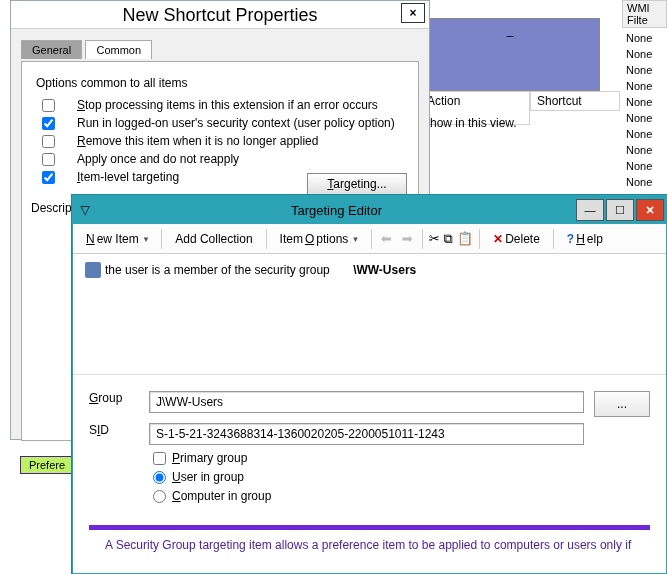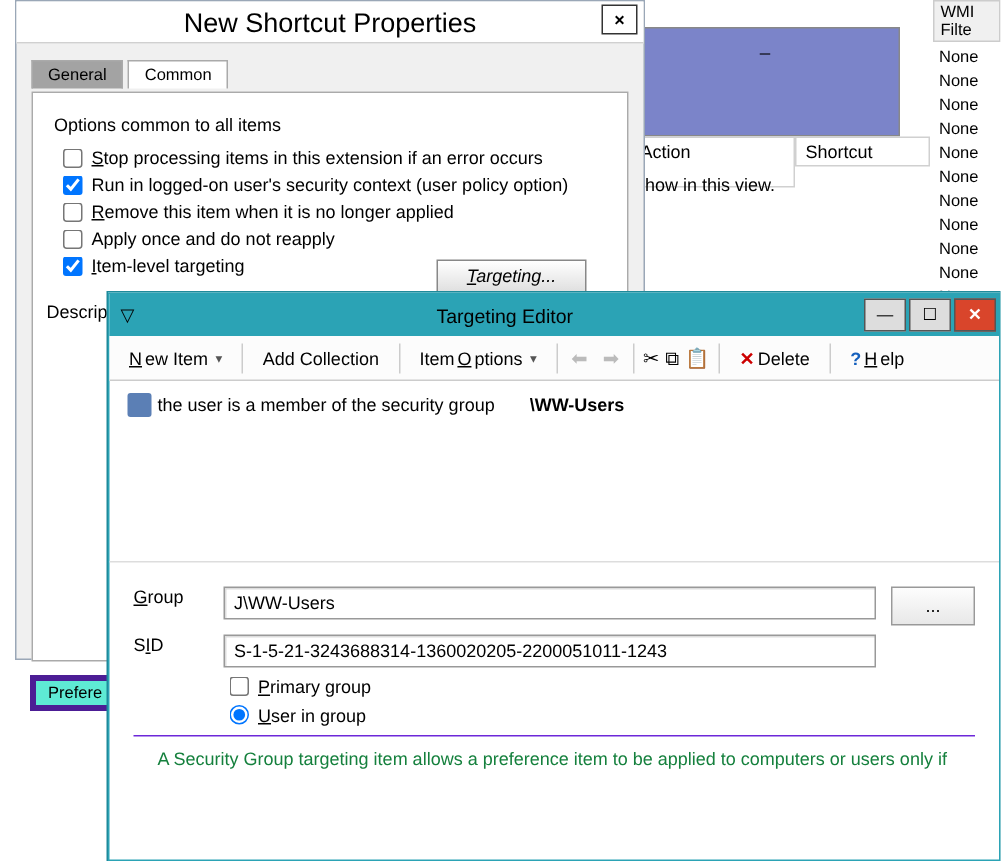--- a/index.html
+++ b/index.html
@@ -23,28 +23,28 @@
 .props-title { height: 28px; background: #fff; border-bottom: 1px solid #d0d0d0; position: relative; }
 .props-title-text { text-align: center; line-height: 28px; font-size: 18px; }
 .props-close { position: absolute; right: 4px; top: 2px; width: 24px; height: 20px; border: 1px solid #333; text-align: center; line-height: 18px; font-weight: bold; cursor: pointer; }
 
 .tabs { margin: 10px 10px 0 10px; position: relative; height: 22px; }
 .tab { display: inline-block; padding: 3px 10px; border: 1px solid #aaa; background: #a3a3a3; border-bottom: none; position: relative; top: 1px; font-size: 11px; cursor: pointer; }
 .tab.active { background: #fff; }
 .tab-body { margin: 0 10px; background: #fff; border: 1px solid #aaa; padding: 14px; height: 380px; }
 
 .group-label { margin-bottom: 8px; }
-.check-row { margin: 4px 0 4px 6px; display: flex; align-items: center; gap: 6px; }
+.check-row { margin: 4px 0 4px 6px; display: flex; align-items: center; gap: 22px; }
 .check-row input[type=checkbox] { width: 13px; height: 13px; }
 .check-row label u { text-decoration: underline; }
-.targeting-btn { position: absolute; left: 280px; top: 172px; width: 100px; height: 22px; background: linear-gradient(#fff,#e0e0e0); border: 1px solid #888; cursor: pointer; font-style: italic; }
+.targeting-btn { position: absolute; left: 296px; top: 172px; width: 100px; height: 22px; background: linear-gradient(#fff,#e0e0e0); border: 1px solid #888; cursor: pointer; }
 
 .desc-label { position: absolute; top: 200px; left: 20px; }
 
-.prefs-tab { position: absolute; left: 20px; bottom: 100px; border: 4px solid #4c1d95; padding: 2px 8px; background: #5eead4; font-size: 11px; text-align: right; }
+.prefs-tab { position: absolute; left: 20px; bottom: 100px; border: 1px solid #4c1d95; padding: 2px 8px; background: #bef264; font-size: 11px; text-align: right; }
 
 
 .te-window { position: absolute; top: 195px; left: 72px; width: 595px; height: 379px; background: #fff; border: 1px solid #2ba3b5; box-shadow: 0 0 0 1px #1e8a9b; }
 .te-title { height: 28px; background: #2ba3b5; color: #000; display: flex; align-items: center; position: relative; }
 .te-icon { width: 24px; text-align: center; }
 .te-title-text { flex: 1; text-align: center; font-size: 13px; }
 .te-btns { display: flex; }
 .te-btn { width: 28px; height: 22px; border: 1px solid #555; margin-right: 2px; text-align: center; line-height: 20px; cursor: pointer; background: #ddd; font-size: 11px; }
 .te-btn.close { background: #d9452b; color: #fff; font-weight: bold; }
 
@@ -61,24 +61,24 @@
 .tree-row { display: flex; align-items: center; gap: 4px; padding: 2px; }
 .tree-icon { display: inline-block; width: 16px; height: 16px; background: #5b7fb5; border-radius: 2px; }
 .tree-text .bold { font-weight: bold; }
 
 .te-form { padding: 10px 16px; border-top: 1px solid #ddd; }
 .form-row { display: flex; margin: 6px 0; gap: 10px; }
 .form-row .lbl { width: 50px; }
 .form-row input[type=text] { flex: 1; height: 22px; padding: 2px 6px; border: 1px solid #999; box-shadow: inset 1px 1px 0 #ddd; font-size: 12px; }
 .browse-btn { width: 56px; height: 26px; border: 1px solid #999; background: linear-gradient(#fdfdfd,#e8e8e8); cursor: pointer; }
 .radio-group { margin-left: 64px; }
-.radio-row { margin: 5px 0; display: flex; align-items: flex-start; gap: 6px; }
+.radio-row { margin: 5px 0; display: flex; align-items: flex-end; gap: 6px; }
 .radio-row input { width: 13px; height: 13px; }
 
-.te-desc { padding: 8px 16px 0 16px; color: #15803d; border-top: 1px solid #6d28d9; margin-top: 6px; }
+.te-desc { padding: 8px 16px 0 16px; color: #4c1d95; border-top: 5px solid #6d28d9; margin-top: 22px; }
 
 u { text-decoration: underline; }
 </style>
 </head>
 <body>
 
 <div class="bg-grid">
   <div class="bg-grid-header">WMI Filte</div>
   <div class="none-list">
     <div>None</div>
@@ -191,16 +191,20 @@
     </div>
     <div class="radio-group">
       <div class="radio-row">
         <input type="checkbox" style="">
         <label><u>P</u>rimary group</label>
       </div>
       <div class="radio-row">
         <input type="radio" name="gtype" checked="" style="">
         <label><u>U</u>ser in group</label>
       </div>
+      <div class="radio-row">
+        <input type="radio" name="gtype" style="">
+        <label><u>C</u>omputer in group</label>
+      </div>
     </div>
     <div class="te-desc">A Security Group targeting item allows a preference item to be applied to computers or users only if</div>
   </div>
 </div>
 
 </body></html>

